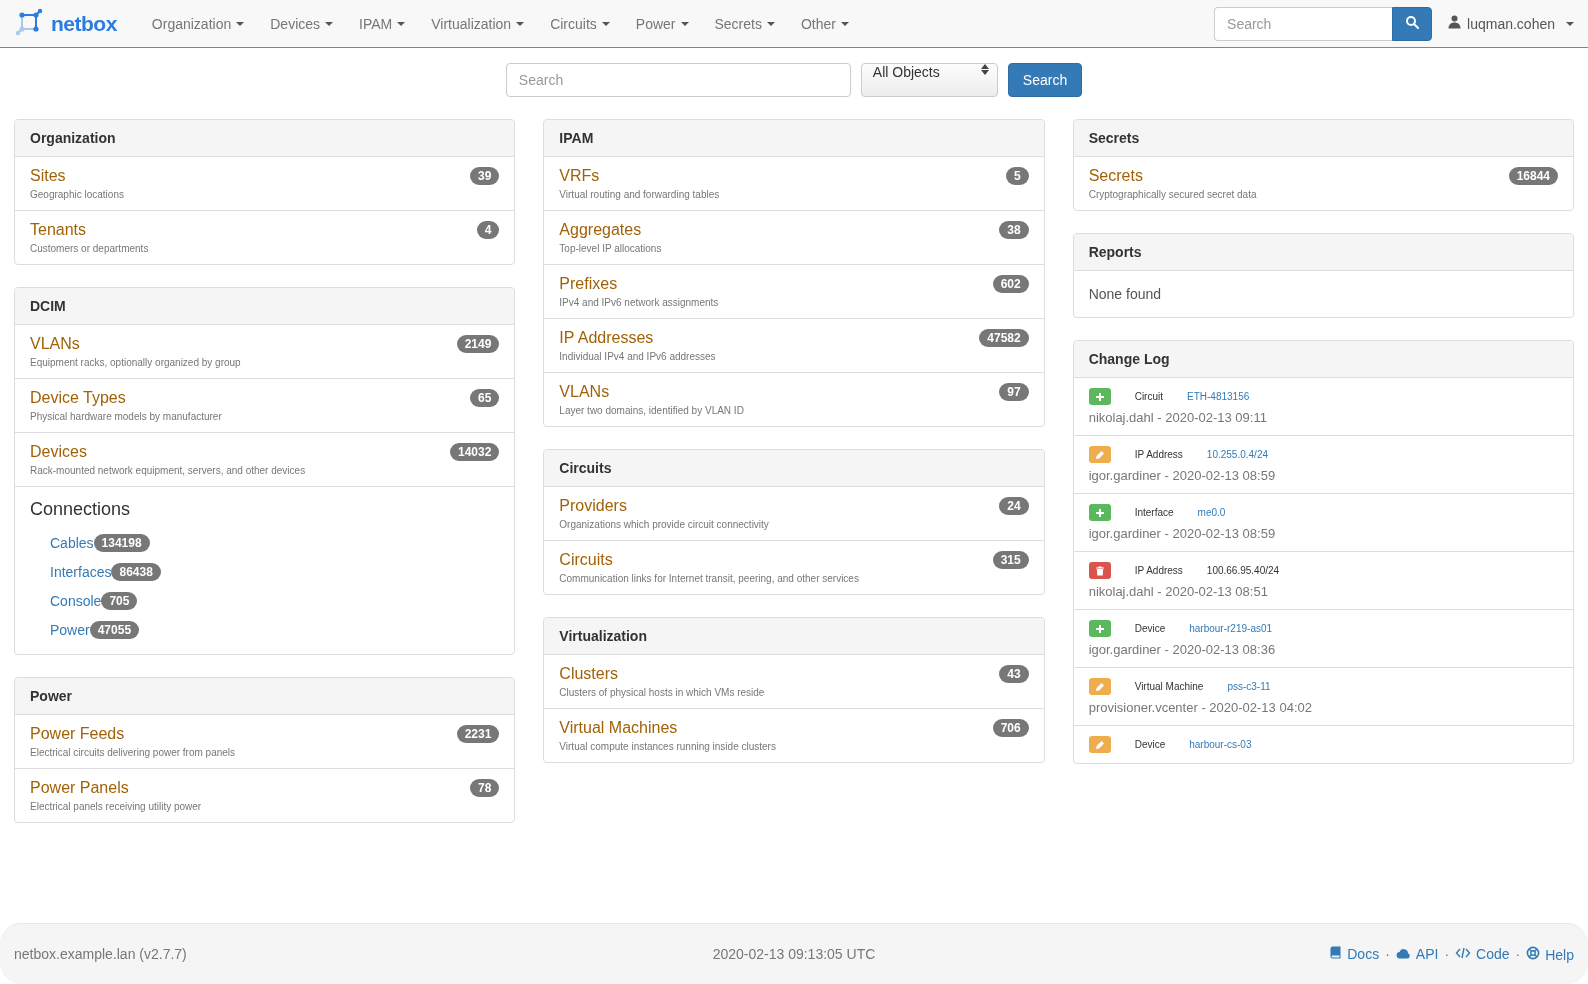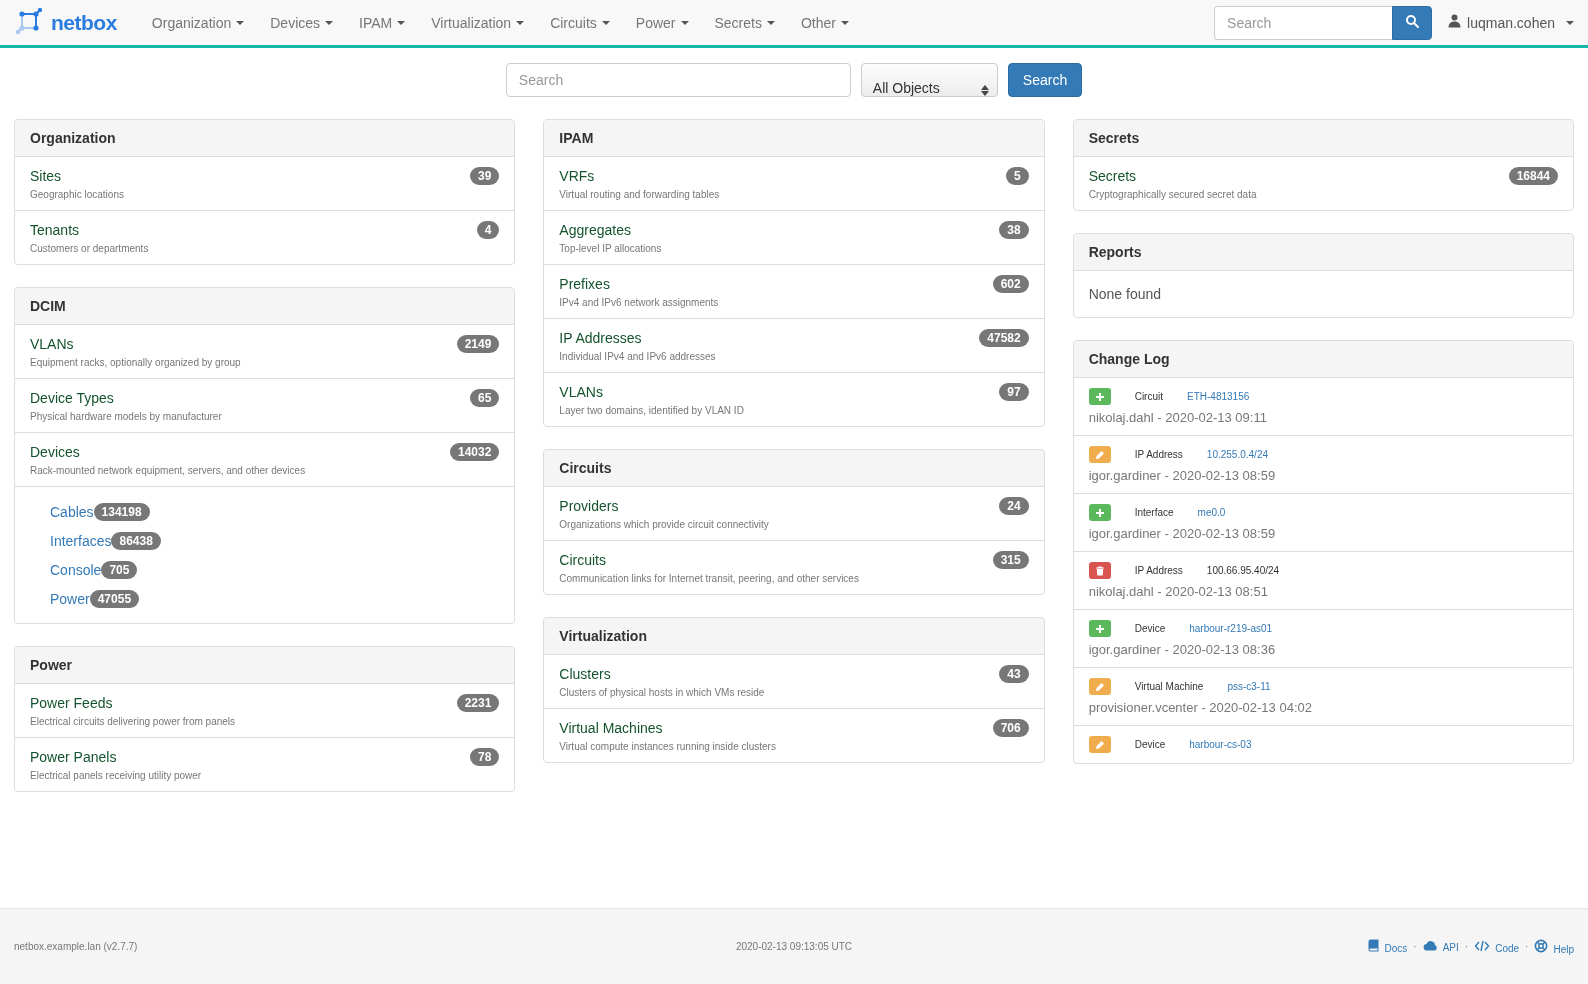--- a/index.html
+++ b/index.html
@@ -7,21 +7,21 @@
   body {
     font-family: "Liberation Sans", sans-serif;
     background: #fff;
     color: #333;
     font-size: 14px;
   }
   .page { min-height: 984px; display: flex; flex-direction: column; }
 
   
   .navbar {
-    height: 48px; background: #f8f8f8; border-bottom: 3px solid #14b8a6;
+    height: 48px; background: #f8f8f8; border-bottom: 1px solid #14b8a6;
     display: flex; align-items: center; padding: 0 14px;
   }
   .brand { display: flex; align-items: center; gap: 7px; cursor: pointer; }
   .brand-name { font-size: 21px; font-weight: bold; color: #2b7ce0; letter-spacing: -0.5px; }
   .nav-menus { display: flex; align-items: center; margin-left: 22px; }
   .nav-item {
     padding: 14px 13px; color: #767676; font-size: 14px; cursor: pointer;
     display: flex; align-items: center; white-space: nowrap;
   }
   .caret {
@@ -48,21 +48,21 @@
   .search-row { margin-top: 15px; display: flex; justify-content: center; gap: 10px; }
   .global-search-input {
     width: 345px; height: 34px; border: 1px solid #ccc; border-radius: 4px;
     padding: 6px 12px; font-size: 14px; color: #555; outline: none;
     font-family: "Liberation Sans", sans-serif;
   }
   .global-search-input::placeholder { color: #999; }
   .object-select {
     width: 137px; height: 34px; border: 1px solid #ccc; border-radius: 4px;
     background: linear-gradient(#fdfdfd, #ececec);
-    display: flex; align-items: flex-end; justify-content: space-between;
+    display: flex; align-items: flex-start; justify-content: space-between;
     padding: 0 8px 0 11px; cursor: pointer; color: #333;
   }
   .stepper { display: flex; flex-direction: column; gap: 1px; align-items: center; }
   .stepper .up {
     width: 0; height: 0; border-left: 4px solid transparent; border-right: 4px solid transparent;
     border-bottom: 5px solid #444;
   }
   .stepper .down {
     width: 0; height: 0; border-left: 4px solid transparent; border-right: 4px solid transparent;
     border-top: 5px solid #444;
@@ -84,21 +84,21 @@
     border: 1px solid #ddd; border-radius: 4px; background: #fff; margin-bottom: 22px;
     overflow: hidden;
   }
   .panel-heading {
     background: #f5f5f5; border-bottom: 1px solid #ddd; padding: 10px 15px;
     font-weight: bold; font-size: 14px; color: #333; border-radius: 3px 3px 0 0;
   }
   .panel-row { padding: 10px 15px; }
   .panel-row + .panel-row { border-top: 1px solid #ddd; }
   .item-line { display: flex; align-items: center; justify-content: space-between; }
-  .item-link { font-size: 14px; font-weight: 500; color: #14532d; text-decoration: none; cursor: pointer; }
+  .item-link { font-size: 16px; font-weight: 500; color: #a16207; text-decoration: none; cursor: pointer; }
   .item-desc { color: #777; font-size: 10px; margin-top: 4px; }
   .badge {
     background: #777; color: #fff; font-size: 12px; font-weight: bold;
     padding: 3px 8px; border-radius: 10px; line-height: 1; min-width: 10px; text-align: center;
   }
 
   .connections-title { font-size: 18px; font-weight: 500; color: #333; margin: 2px 0 8px 0; }
   .conn-row {
     display: flex; align-items: center; 
     padding: 4px 0 4px 20px; min-height: 29px;
@@ -117,23 +117,23 @@
   .action-label {
     width: 22px; height: 17px; border-radius: 3px; display: inline-flex;
     align-items: center; justify-content: center; flex: none;
   }
   .action-create { background: #5cb85c; }
   .action-update { background: #f0ad4e; }
   .action-delete { background: #d9534f; }
 
   
   .footer {
-    margin-top: auto; height: 76px; background: #f5f5f5; border-top: 1px solid #e7e7e7;
+    margin-top: auto; height: 61px; background: #f5f5f5; border-top: 1px solid #e7e7e7;
     display: grid; grid-template-columns: 1fr auto 1fr; align-items: center; padding: 0 14px;
-    color: #777; font-size: 10px;
+    color: #777; font-size: 14px; border-radius: 21px;
   }
   .footer-right { justify-self: end; display: flex; align-items: center; gap: 6px; }
   .footer-link { color: #337ab7; text-decoration: none; cursor: pointer; display: inline-flex; align-items: flex-end; gap: 5px; }
   .footer-sep { color: #777; }
 </style>
 </head>
 <body>
 
 <div class="page">
 
@@ -263,20 +263,21 @@
           <div class="item-desc">Physical hardware models by manufacturer</div>
         </div>
         <div class="panel-row">
           <div class="item-line">
             <a class="item-link">Devices</a>
             <span class="badge">14032</span>
           </div>
           <div class="item-desc">Rack-mounted network equipment, servers, and other devices</div>
         </div>
         <div class="panel-row">
+          <div class="connections-title">Connections</div>
           <div class="conn-row">
             <a class="conn-link">Cables</a>
             <span class="badge">134198</span>
           </div>
           <div class="conn-row">
             <a class="conn-link">Interfaces</a>
             <span class="badge">86438</span>
           </div>
           <div class="conn-row">
             <a class="conn-link">Console</a>

